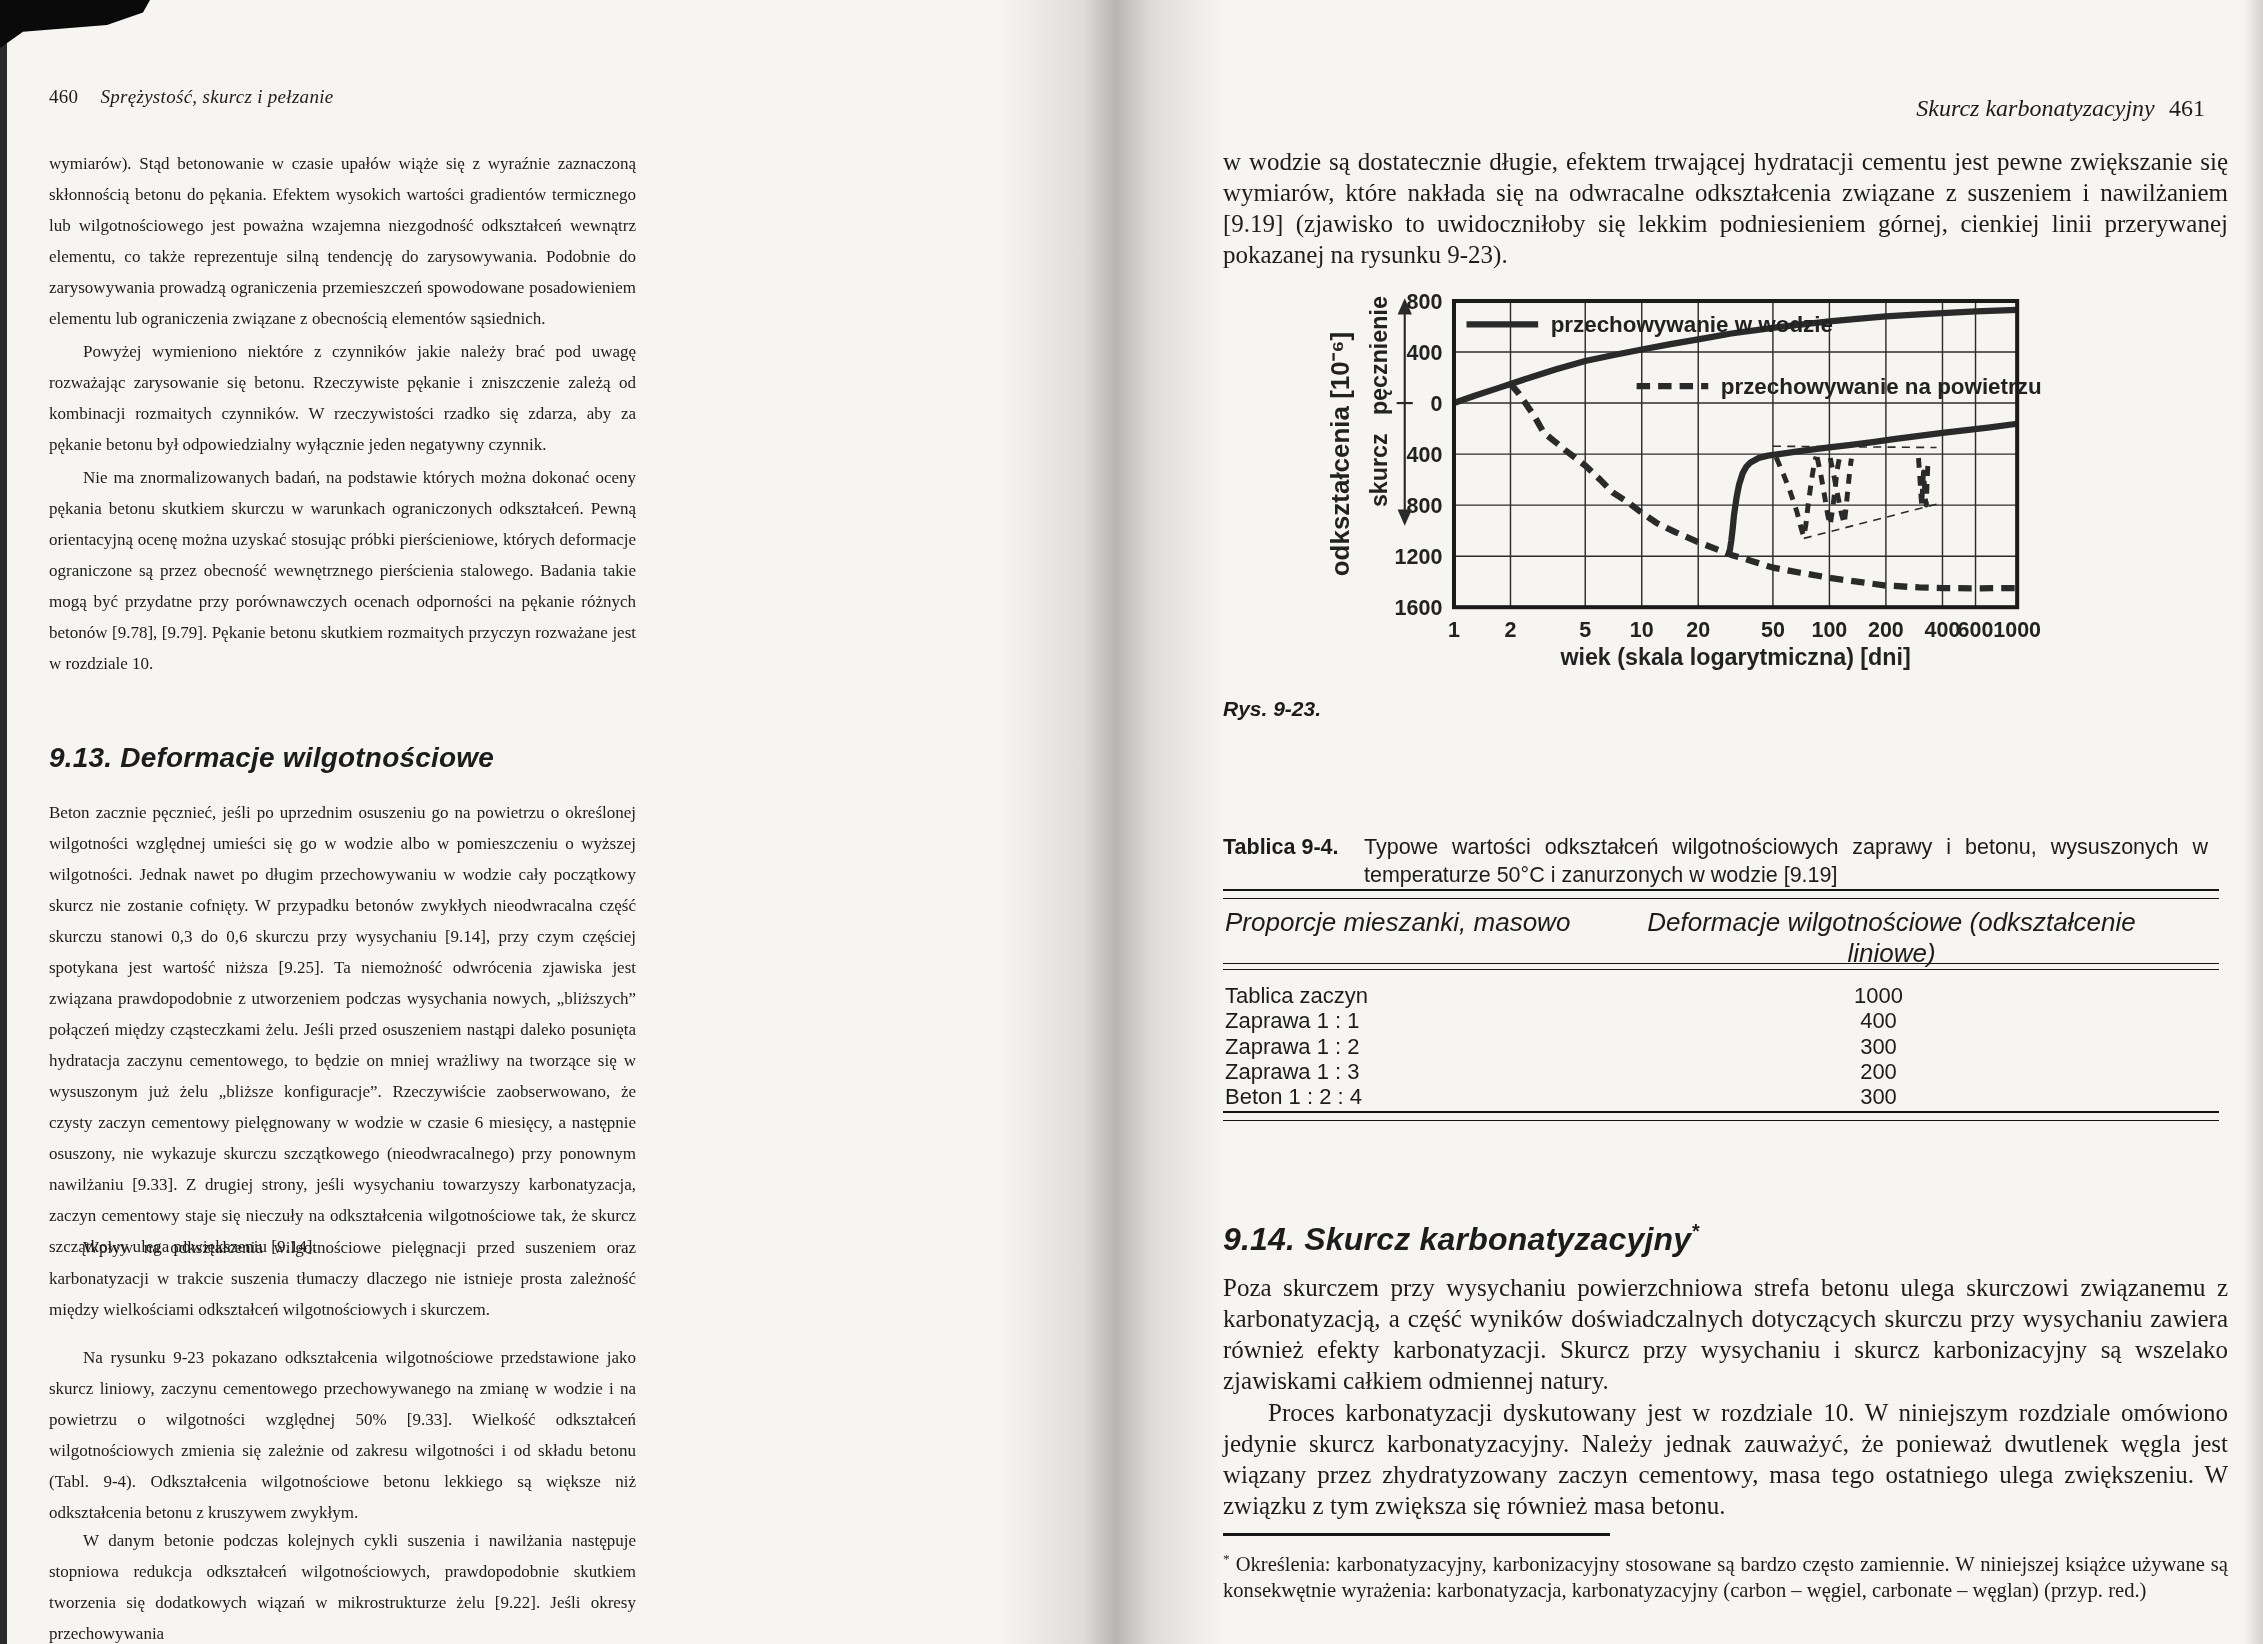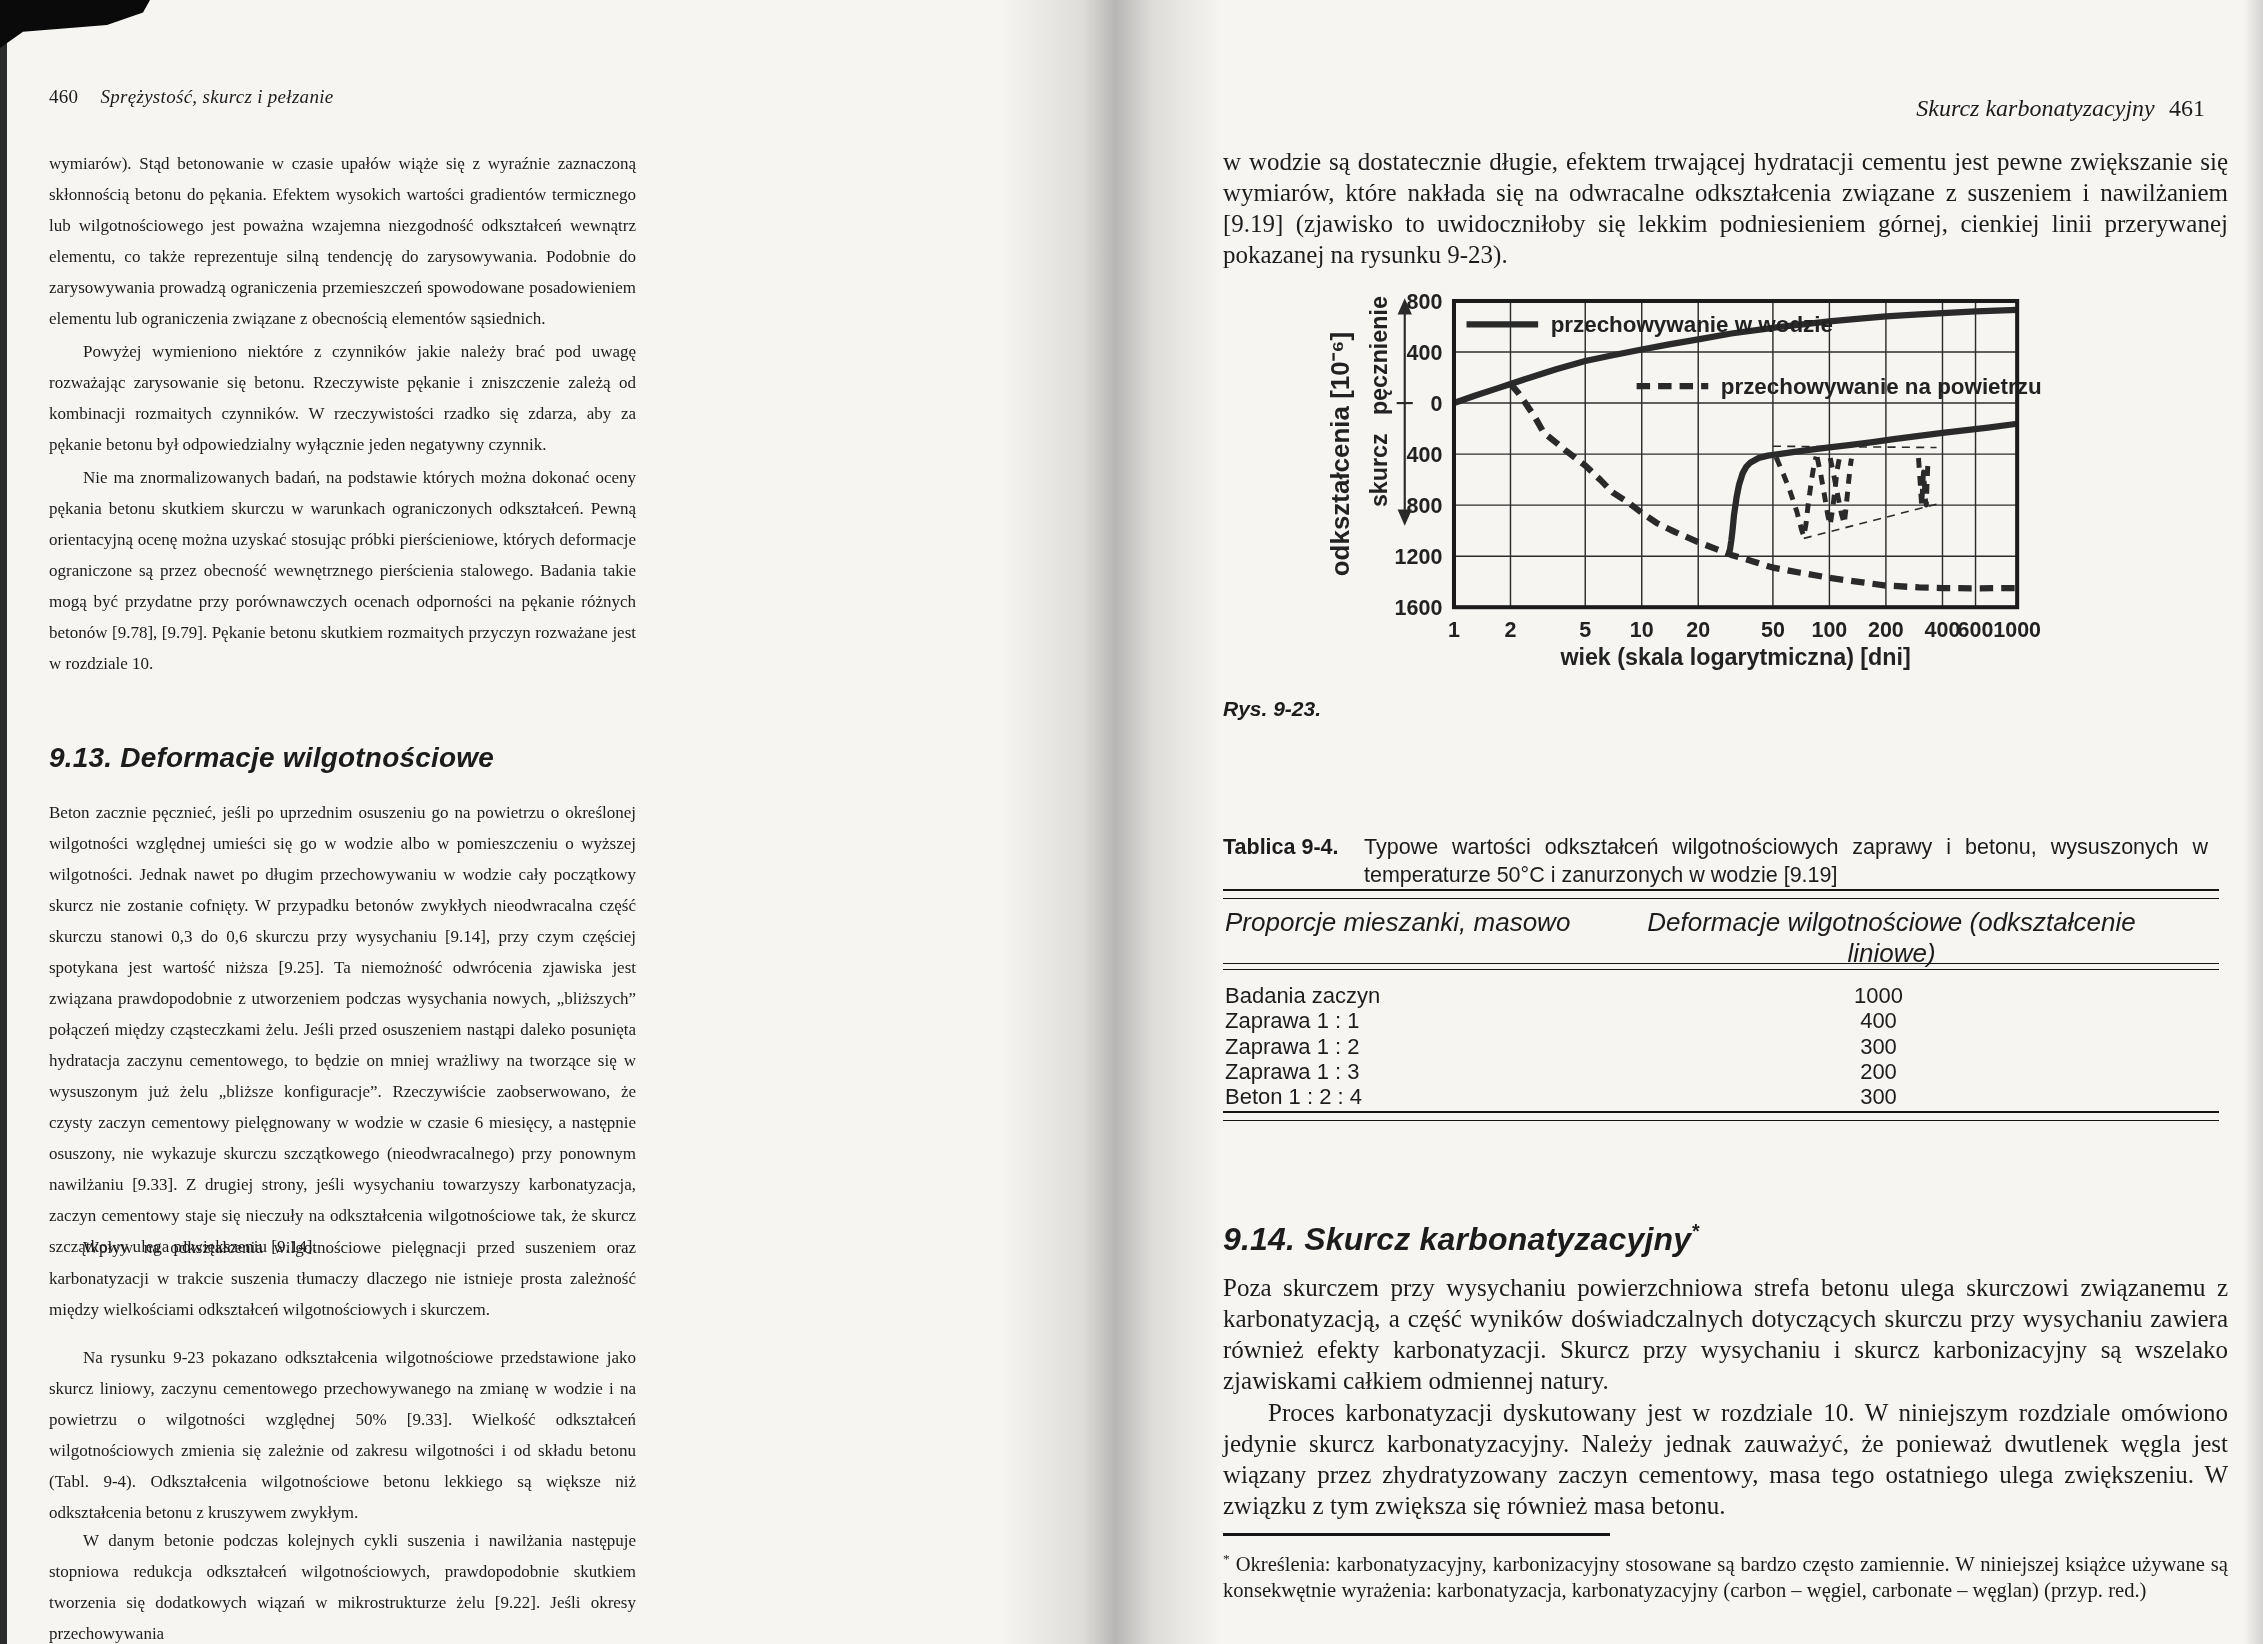--- a/index.html
+++ b/index.html
@@ -187,21 +187,21 @@
   <div class="abs rule2" style="top:889px"></div>
 
   <div class="abs thead" style="top:907px">
     <span>Proporcje mieszanki, masowo</span>
     <span class="c2">Deformacje wilgotnościowe (odkształcenie liniowe)</span>
   </div>
 
   <div class="abs rule-thin" style="top:963px"></div>
 
   <div class="abs trow" style="top:983px">
-    <span>Badania zaczyn</span>
+    <span>Tablica zaczyn</span>
     <span class="val">1000</span>
   </div>
   <div class="abs trow" style="top:1008px">
     <span>Zaprawa 1 : 1</span>
     <span class="val">400</span>
   </div>
   <div class="abs trow" style="top:1034px">
     <span>Zaprawa 1 : 2</span>
     <span class="val">300</span>
   </div>

